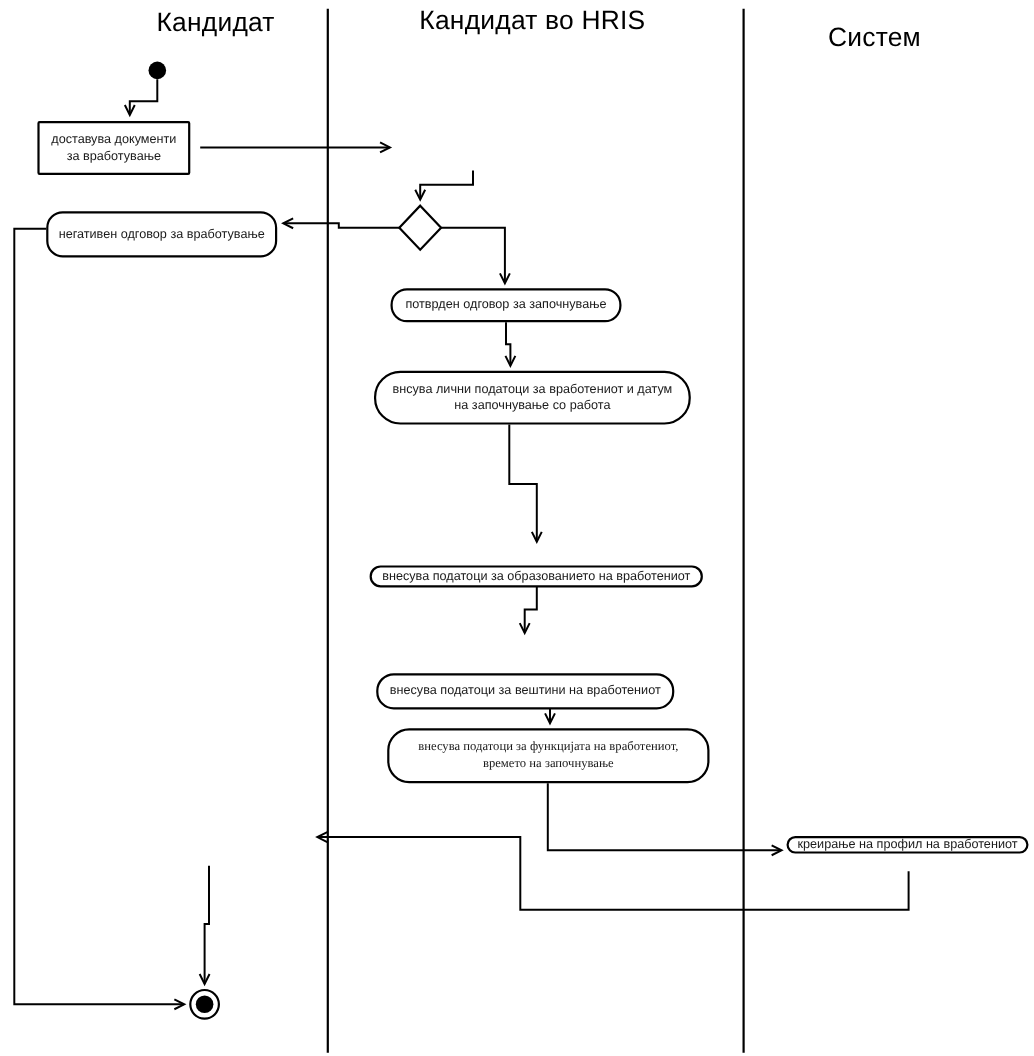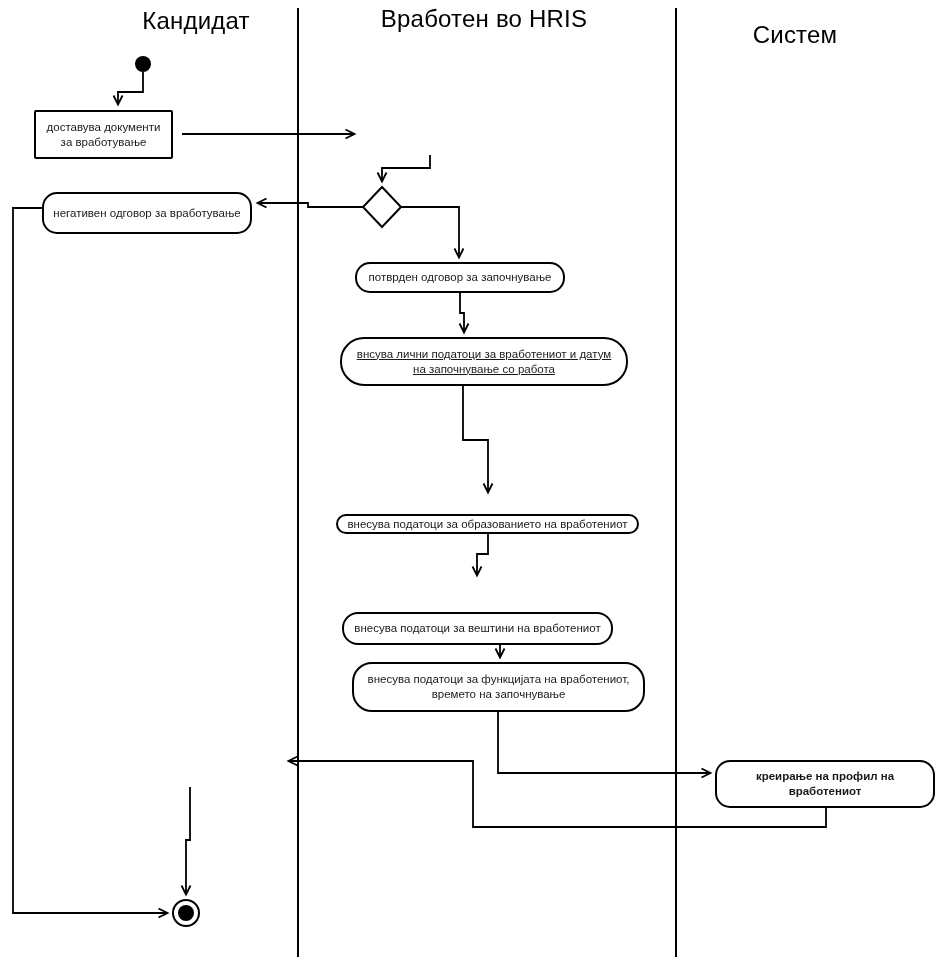--- a/index.html
+++ b/index.html
@@ -35,25 +35,25 @@
     line-height: 1.3;
     padding: 2px 7px;
     z-index: 1;
     color: #1a1a1a;
   }
   
   .n-dostavuva   { left: 34px;  top: 110px; width: 139px; height: 49px; border-radius: 2px; }
   .n-proveruva   { left: 360px; top: 117px; width: 140px; height: 38px; border-radius: 17px; }
   .n-negativen   { left: 42px;  top: 192px; width: 210px; height: 42px; border-radius: 15px; }
   .n-potvrden    { left: 355px; top: 262px; width: 210px; height: 31px; border-radius: 15px; }
-  .n-licni       { left: 340px; top: 337px; width: 288px; height: 49px; border-radius: 24px; text-decoration: underline; }
+  .n-licni       { left: 340px; top: 337px; width: 288px; height: 49px; border-radius: 24px; }
   .n-obrazovanie { left: 336px; top: 514px; width: 303px; height: 20px; border-radius: 17px; }
   .n-vestini     { left: 342px; top: 580px; width: 271px; height: 33px; border-radius: 16px; margin-top: 32px; }
-  .n-funkcija    { left: 352px; top: 662px; width: 293px; height: 50px; border-radius: 20px; }
-  .n-kreiranje   { left: 715px; top: 760px; width: 220px; height: 48px; border-radius: 15px; font-weight: bold; }
+  .n-funkcija    { left: 352px; top: 662px; width: 293px; height: 50px; border-radius: 20px; font-family: Liberation Serif, serif; }
+  .n-kreiranje   { left: 715px; top: 760px; width: 220px; height: 16px; border-radius: 15px; }
   .n-dodeluvaat  { left: 93px;  top: 737px; width: 191px; height: 50px; border-radius: 20px; }
 </style>
 </head>
 <body>
 
 <div class="canvas">
 
   <svg width="940" height="960" viewBox="0 0 940 960">
     <defs>
       <marker id="arrow" markerWidth="14" markerHeight="14" refX="9.5" refY="6" orient="auto" markerUnits="userSpaceOnUse">
@@ -84,21 +84,21 @@
 
     <polygon points="382,187 401,207 382,227 363,207" fill="#ffffff" stroke="#000000" stroke-width="2"></polygon>
 
     <g>
       <circle cx="186" cy="913" r="13" fill="#ffffff" stroke="#000000" stroke-width="2"></circle>
       <circle cx="186" cy="913" r="8" fill="#000000"></circle>
     </g>
   </svg>
 
   <div class="lane-label" style="left:196px; top:7px;">Кандидат</div>
-  <div class="lane-label" style="left:484px; top:5px;">Вработен во HRIS</div>
+  <div class="lane-label" style="left:484px; top:5px;">Кандидат во HRIS</div>
   <div class="lane-label" style="left:795px; top:21px;">Систем</div>
 
   <div class="node n-dostavuva">доставува документи за вработување</div>
   <div class="node n-negativen">негативен одговор за вработување</div>
   <div class="node n-potvrden">потврден одговор за започнување</div>
   <div class="node n-licni">внсува лични податоци за вработениот и датум на започнување со работа</div>
   <div class="node n-obrazovanie">внесува податоци за образованието на вработениот</div>
   <div class="node n-vestini">внесува податоци за вештини на вработениот</div>
   <div class="node n-funkcija">внесува податоци за функцијата на вработениот, времето на започнување</div>
   <div class="node n-kreiranje">креирање на профил на вработениот</div>

